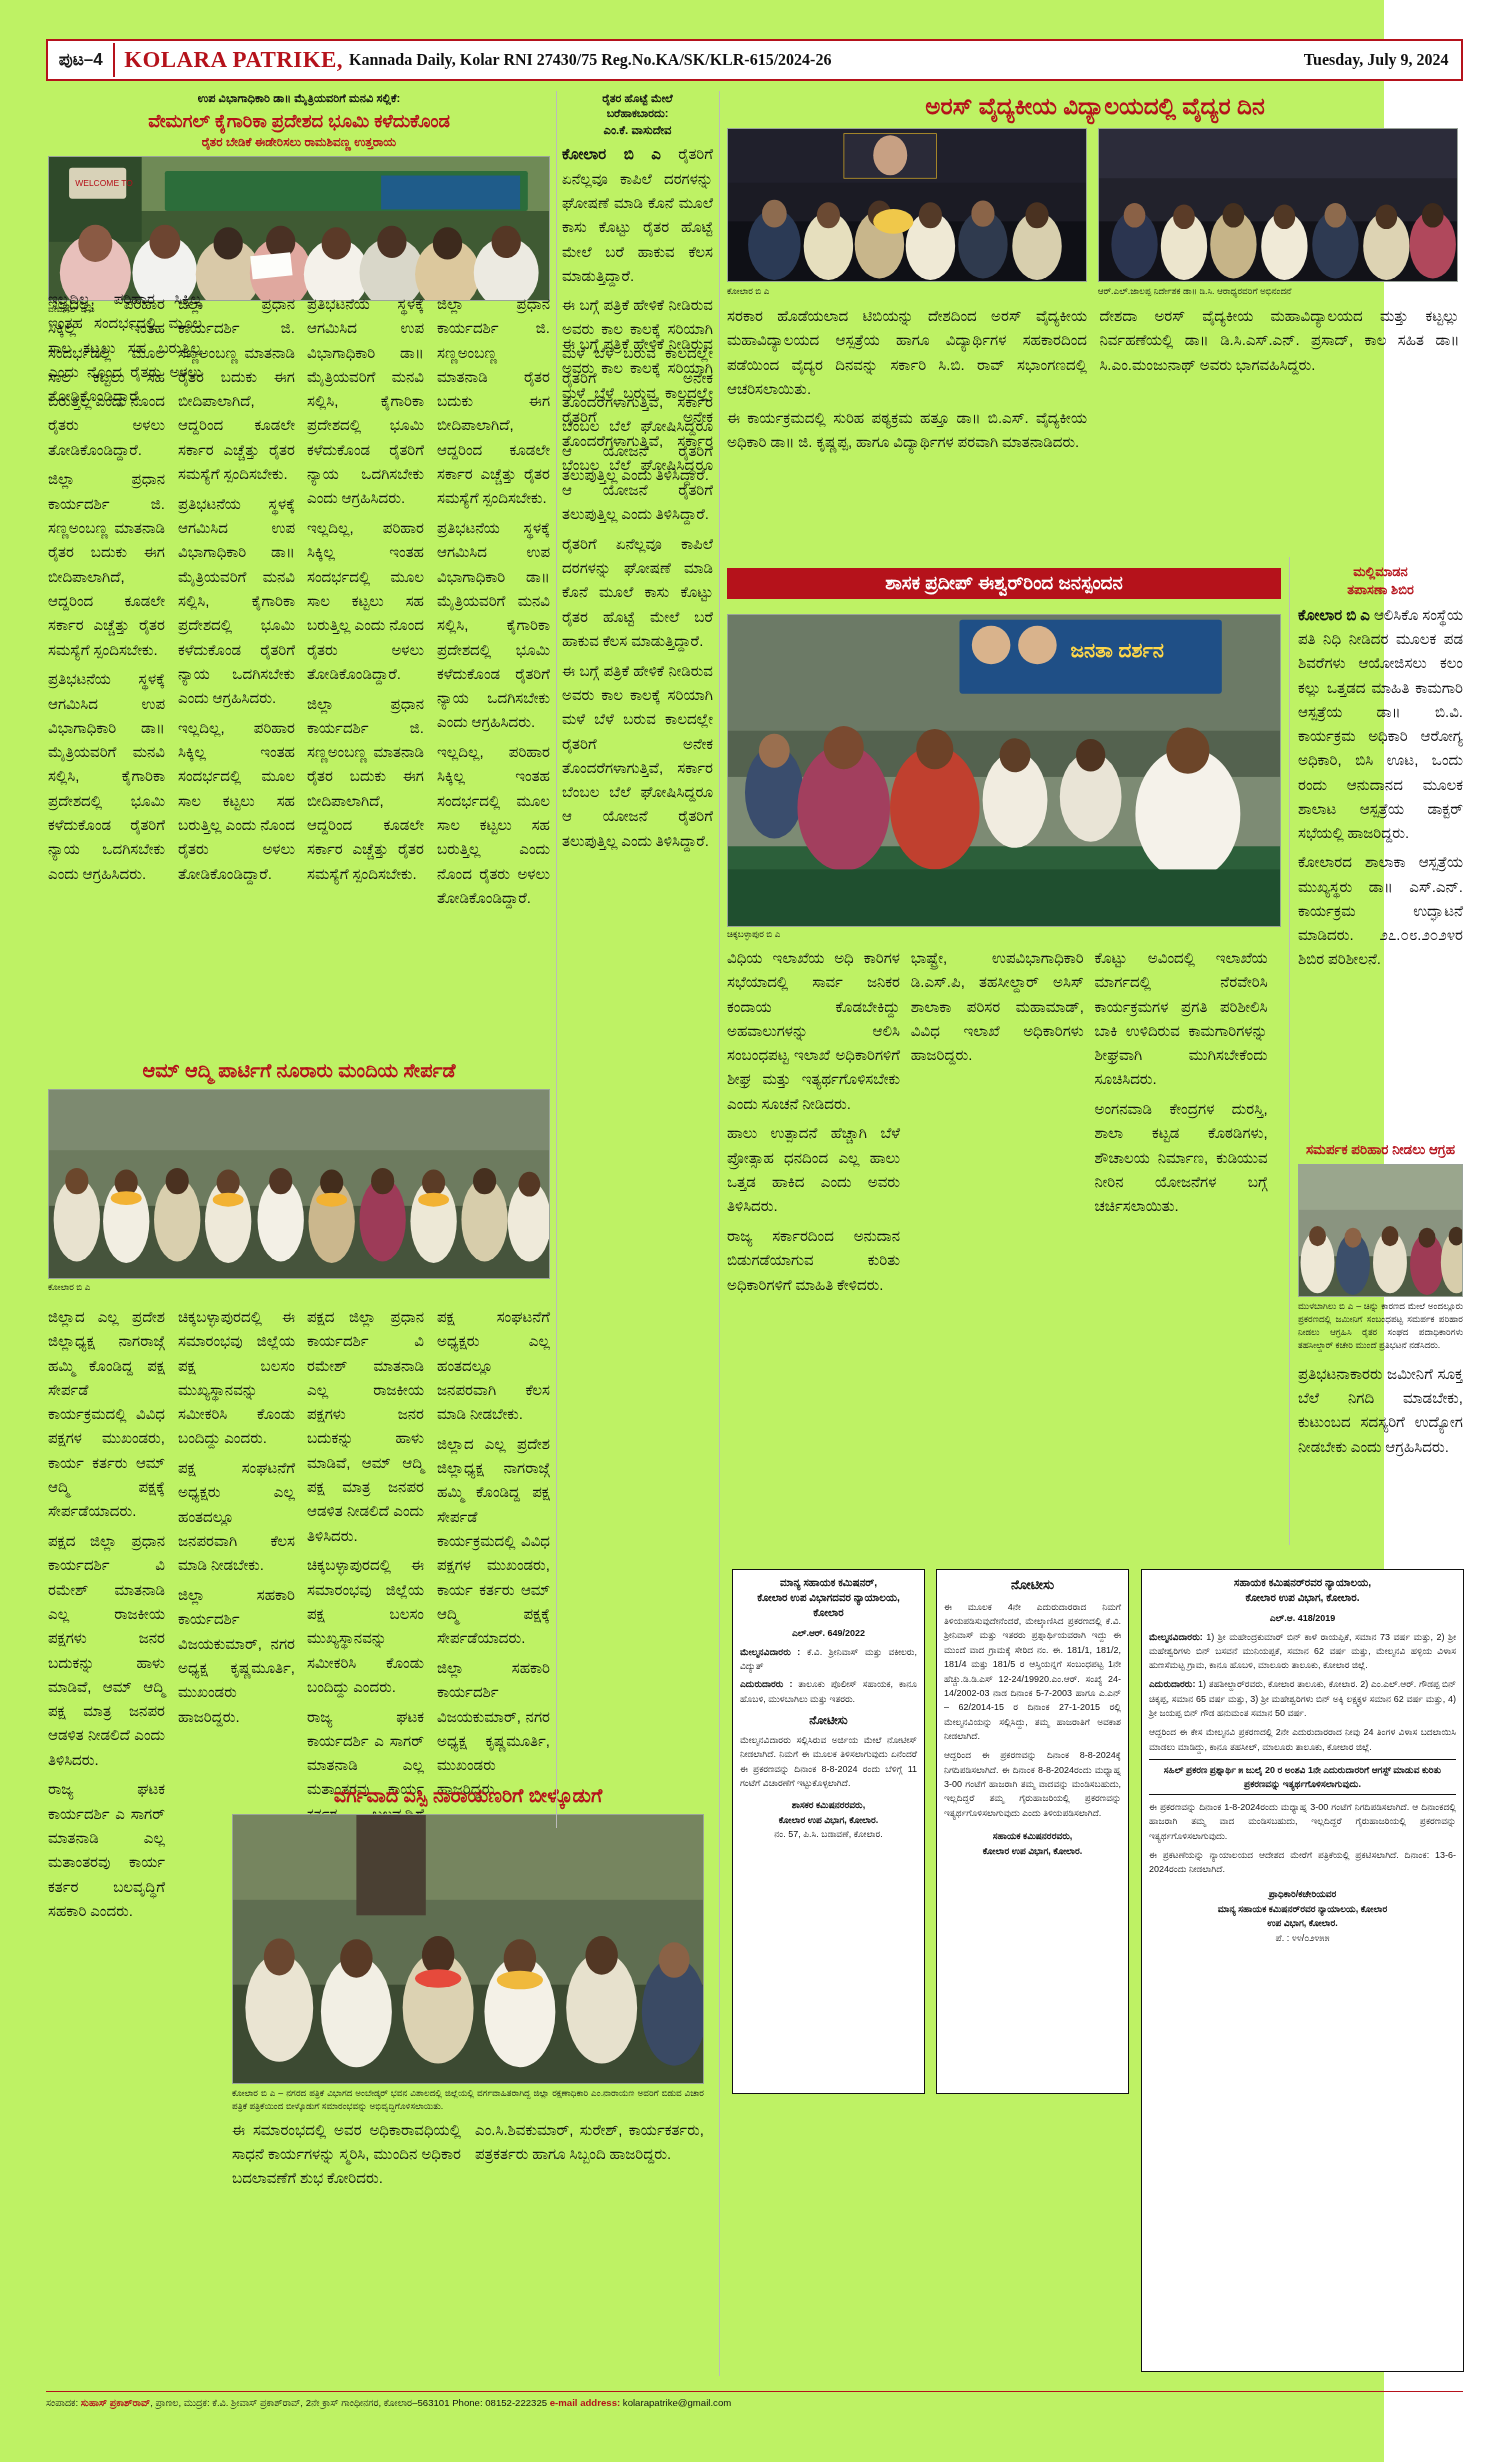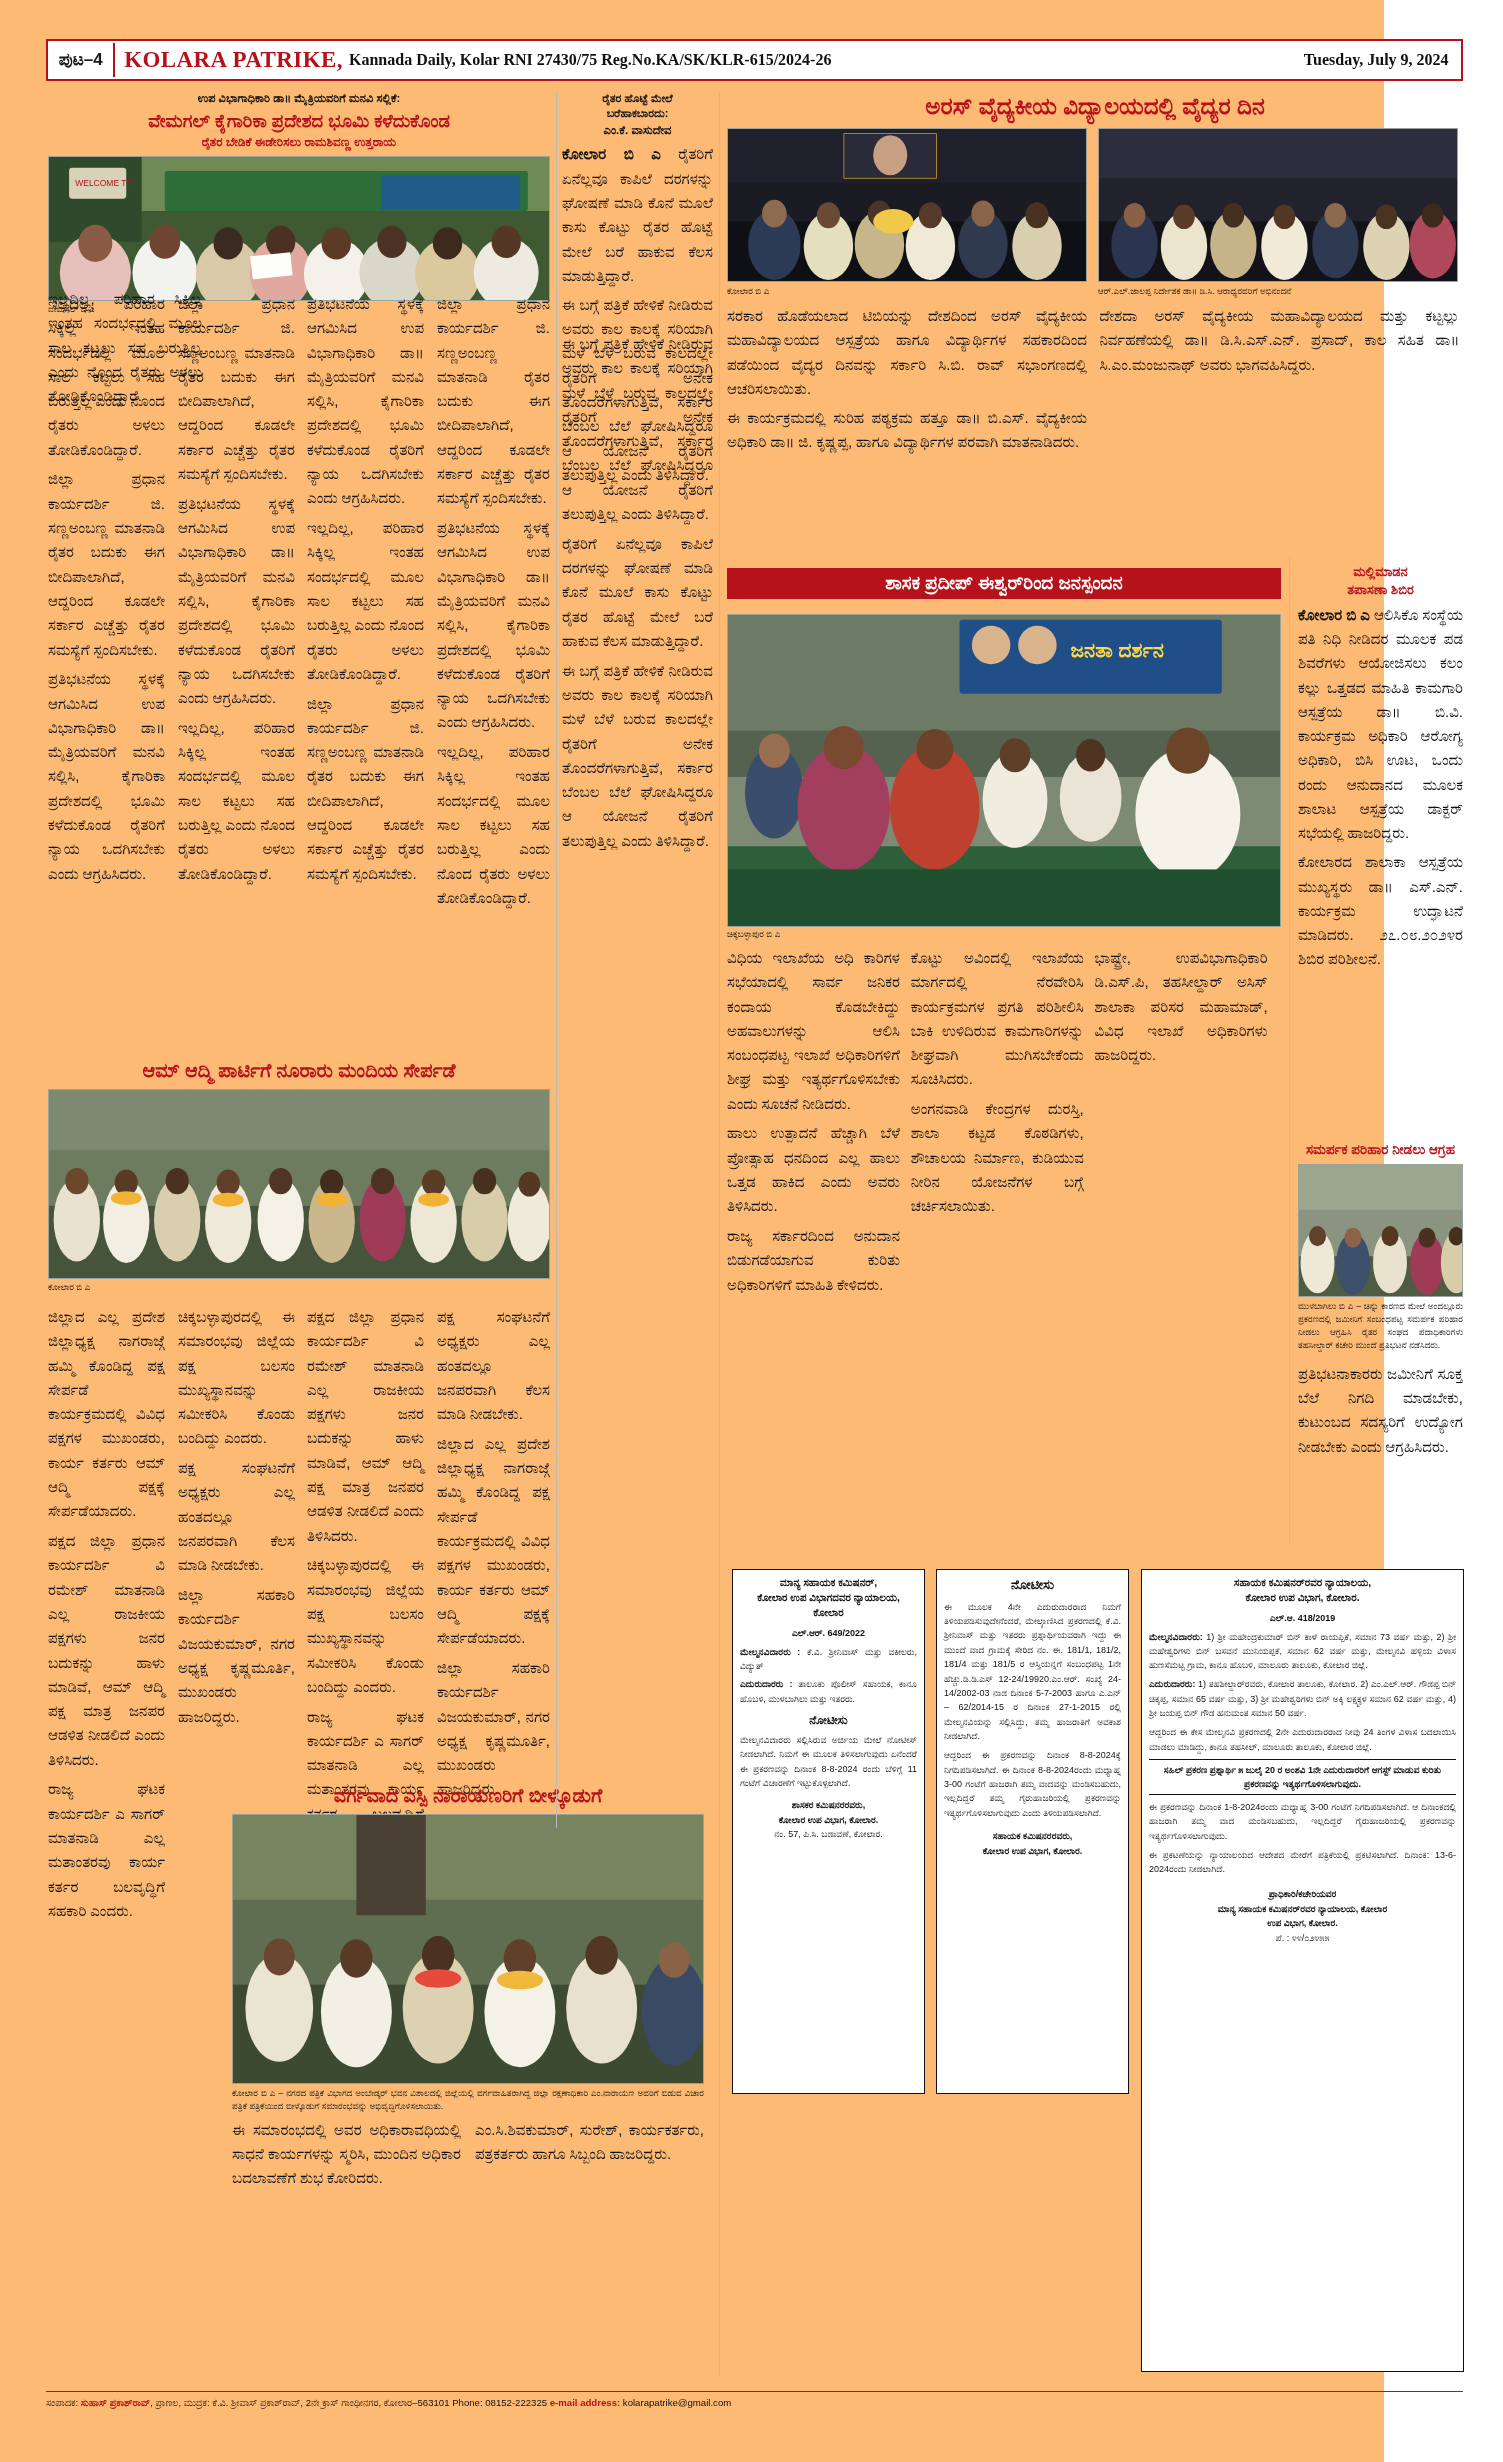--- a/index.html
+++ b/index.html
@@ -6,21 +6,21 @@
   body {
     margin: 0;
     background: #ffffff;
     font-family: "Liberation Sans", sans-serif;
     width: 1504px;
   }
   .page {
     position: relative;
     width: 1384px;
     height: 2462px;
-    background: #fdba74;
+    background: #bef264;
     padding: 17px;
   }
   
   .masthead {
     position: absolute;
     left: 46px; top: 39px; width: 1417px; height: 42px;
     border: 2.3px solid #b5121b;
     display: flex; align-items: center;
     background: #fff;
   }
@@ -296,25 +296,25 @@
       </svg>
     </div>
     <div class="caption" style="margin-top:1px;">ಚಿಕ್ಕಬಳ್ಳಾಪುರ ಬಿ ಎ</div>
     <div style="display:flex;gap:10.8px;margin-top:4.6px;">
       <div class="kn" style="width:173px;">
         <p style="margin:0 0 5.4px 0;">ವಿಧಿಯ ಇಲಾಖೆಯ ಅಧಿ ಕಾರಿಗಳ ಸಭೆಯಾದಲ್ಲಿ ಸಾರ್ವ ಜನಿಕರ ಕಂದಾಯ ಕೊಡಬೇಕಿದ್ದು ಅಹವಾಲುಗಳನ್ನು ಆಲಿಸಿ ಸಂಬಂಧಪಟ್ಟ ಇಲಾಖೆ ಅಧಿಕಾರಿಗಳಿಗೆ ಶೀಘ್ರ ಮತ್ತು ಇತ್ಯರ್ಥಗೊಳಿಸಬೇಕು ಎಂದು ಸೂಚನೆ ನೀಡಿದರು.</p>
         <p style="margin:0 0 5.4px 0;">ಹಾಲು ಉತ್ಪಾದನೆ ಹೆಚ್ಚಾಗಿ ಬೆಳೆ ಪ್ರೋತ್ಸಾಹ ಧನದಿಂದ ಎಲ್ಲ ಹಾಲು ಒತ್ತಡ ಹಾಕಿದ ಎಂದು ಅವರು ತಿಳಿಸಿದರು.</p>
         <p style="margin:0;">ರಾಜ್ಯ ಸರ್ಕಾರದಿಂದ ಅನುದಾನ ಬಿಡುಗಡೆಯಾಗುವ ಕುರಿತು ಅಧಿಕಾರಿಗಳಿಗೆ ಮಾಹಿತಿ ಕೇಳಿದರು.</p>
       </div>
       <div class="kn" style="width:173px;">
+        <p style="margin:0;">ಭಾಷ್ಟ್ರೇ, ಉಪವಿಭಾಗಾಧಿಕಾರಿ ಡಿ.ಎಸ್.ಪಿ, ತಹಸೀಲ್ದಾರ್ ಅಸಿಸ್ ಶಾಲಾಕಾ ಪರಿಸರ ಮಹಾಮಾಡ್, ವಿವಿಧ ಇಲಾಖೆ ಅಧಿಕಾರಿಗಳು ಹಾಜರಿದ್ದರು.</p>
+      </div>
+      <div class="kn" style="width:173px;">
         <p style="margin:0 0 5.4px 0;">ಕೊಟ್ಟು ಅವಿಂದಲ್ಲಿ ಇಲಾಖೆಯ ಮಾರ್ಗದಲ್ಲಿ ನೆರವೇರಿಸಿ ಕಾರ್ಯಕ್ರಮಗಳ ಪ್ರಗತಿ ಪರಿಶೀಲಿಸಿ ಬಾಕಿ ಉಳಿದಿರುವ ಕಾಮಗಾರಿಗಳನ್ನು ಶೀಘ್ರವಾಗಿ ಮುಗಿಸಬೇಕೆಂದು ಸೂಚಿಸಿದರು.</p>
         <p style="margin:0;">ಅಂಗನವಾಡಿ ಕೇಂದ್ರಗಳ ದುರಸ್ತಿ, ಶಾಲಾ ಕಟ್ಟಡ ಕೊಠಡಿಗಳು, ಶೌಚಾಲಯ ನಿರ್ಮಾಣ, ಕುಡಿಯುವ ನೀರಿನ ಯೋಜನೆಗಳ ಬಗ್ಗೆ ಚರ್ಚಿಸಲಾಯಿತು.</p>
-      </div>
-      <div class="kn" style="width:173px;">
-        <p style="margin:0;">ಭಾಷ್ಟ್ರೇ, ಉಪವಿಭಾಗಾಧಿಕಾರಿ ಡಿ.ಎಸ್.ಪಿ, ತಹಸೀಲ್ದಾರ್ ಅಸಿಸ್ ಶಾಲಾಕಾ ಪರಿಸರ ಮಹಾಮಾಡ್, ವಿವಿಧ ಇಲಾಖೆ ಅಧಿಕಾರಿಗಳು ಹಾಜರಿದ್ದರು.</p>
       </div>
     </div>
   </div>
 
   <div class="col" style="left:1298px; top:563px; width:165px;">
     <div class="hl-red" style="font-size:13px;">ಮಲ್ಲಿಮಾಡನ</div>
     <div class="hl-red" style="font-size:13px;">ತಪಾಸಣಾ ಶಿಬಿರ</div>
     <div class="kn" style="margin-top:4.6px;">
       <span class="b">ಕೋಲಾರ ಬಿ ಎ</span>
       <span>ಆಲಿಸಿಕೊ ಸಂಸ್ಥೆಯ ಪತಿ ನಿಧಿ ನೀಡಿದರ ಮೂಲಕ ಪಡ ಶಿವರೆಗಳು ಆಯೋಜಿಸಲು ಕಲಂ ಕಲ್ಲು ಒತ್ತಡದ ಮಾಹಿತಿ ಕಾಮಗಾರಿ ಆಸ್ಪತ್ರೆಯ ಡಾ॥ ಬಿ.ವಿ. ಕಾರ್ಯಕ್ರಮ ಅಧಿಕಾರಿ ಆರೋಗ್ಯ ಅಧಿಕಾರಿ, ಬಿಸಿ ಊಟ, ಒಂದು ರಂದು ಆನುದಾನದ ಮೂಲಕ ಶಾಲಾಟ ಆಸ್ಪತ್ರೆಯ ಡಾಕ್ಟರ್ ಸಭೆಯಲ್ಲಿ ಹಾಜರಿದ್ದರು.</span>

